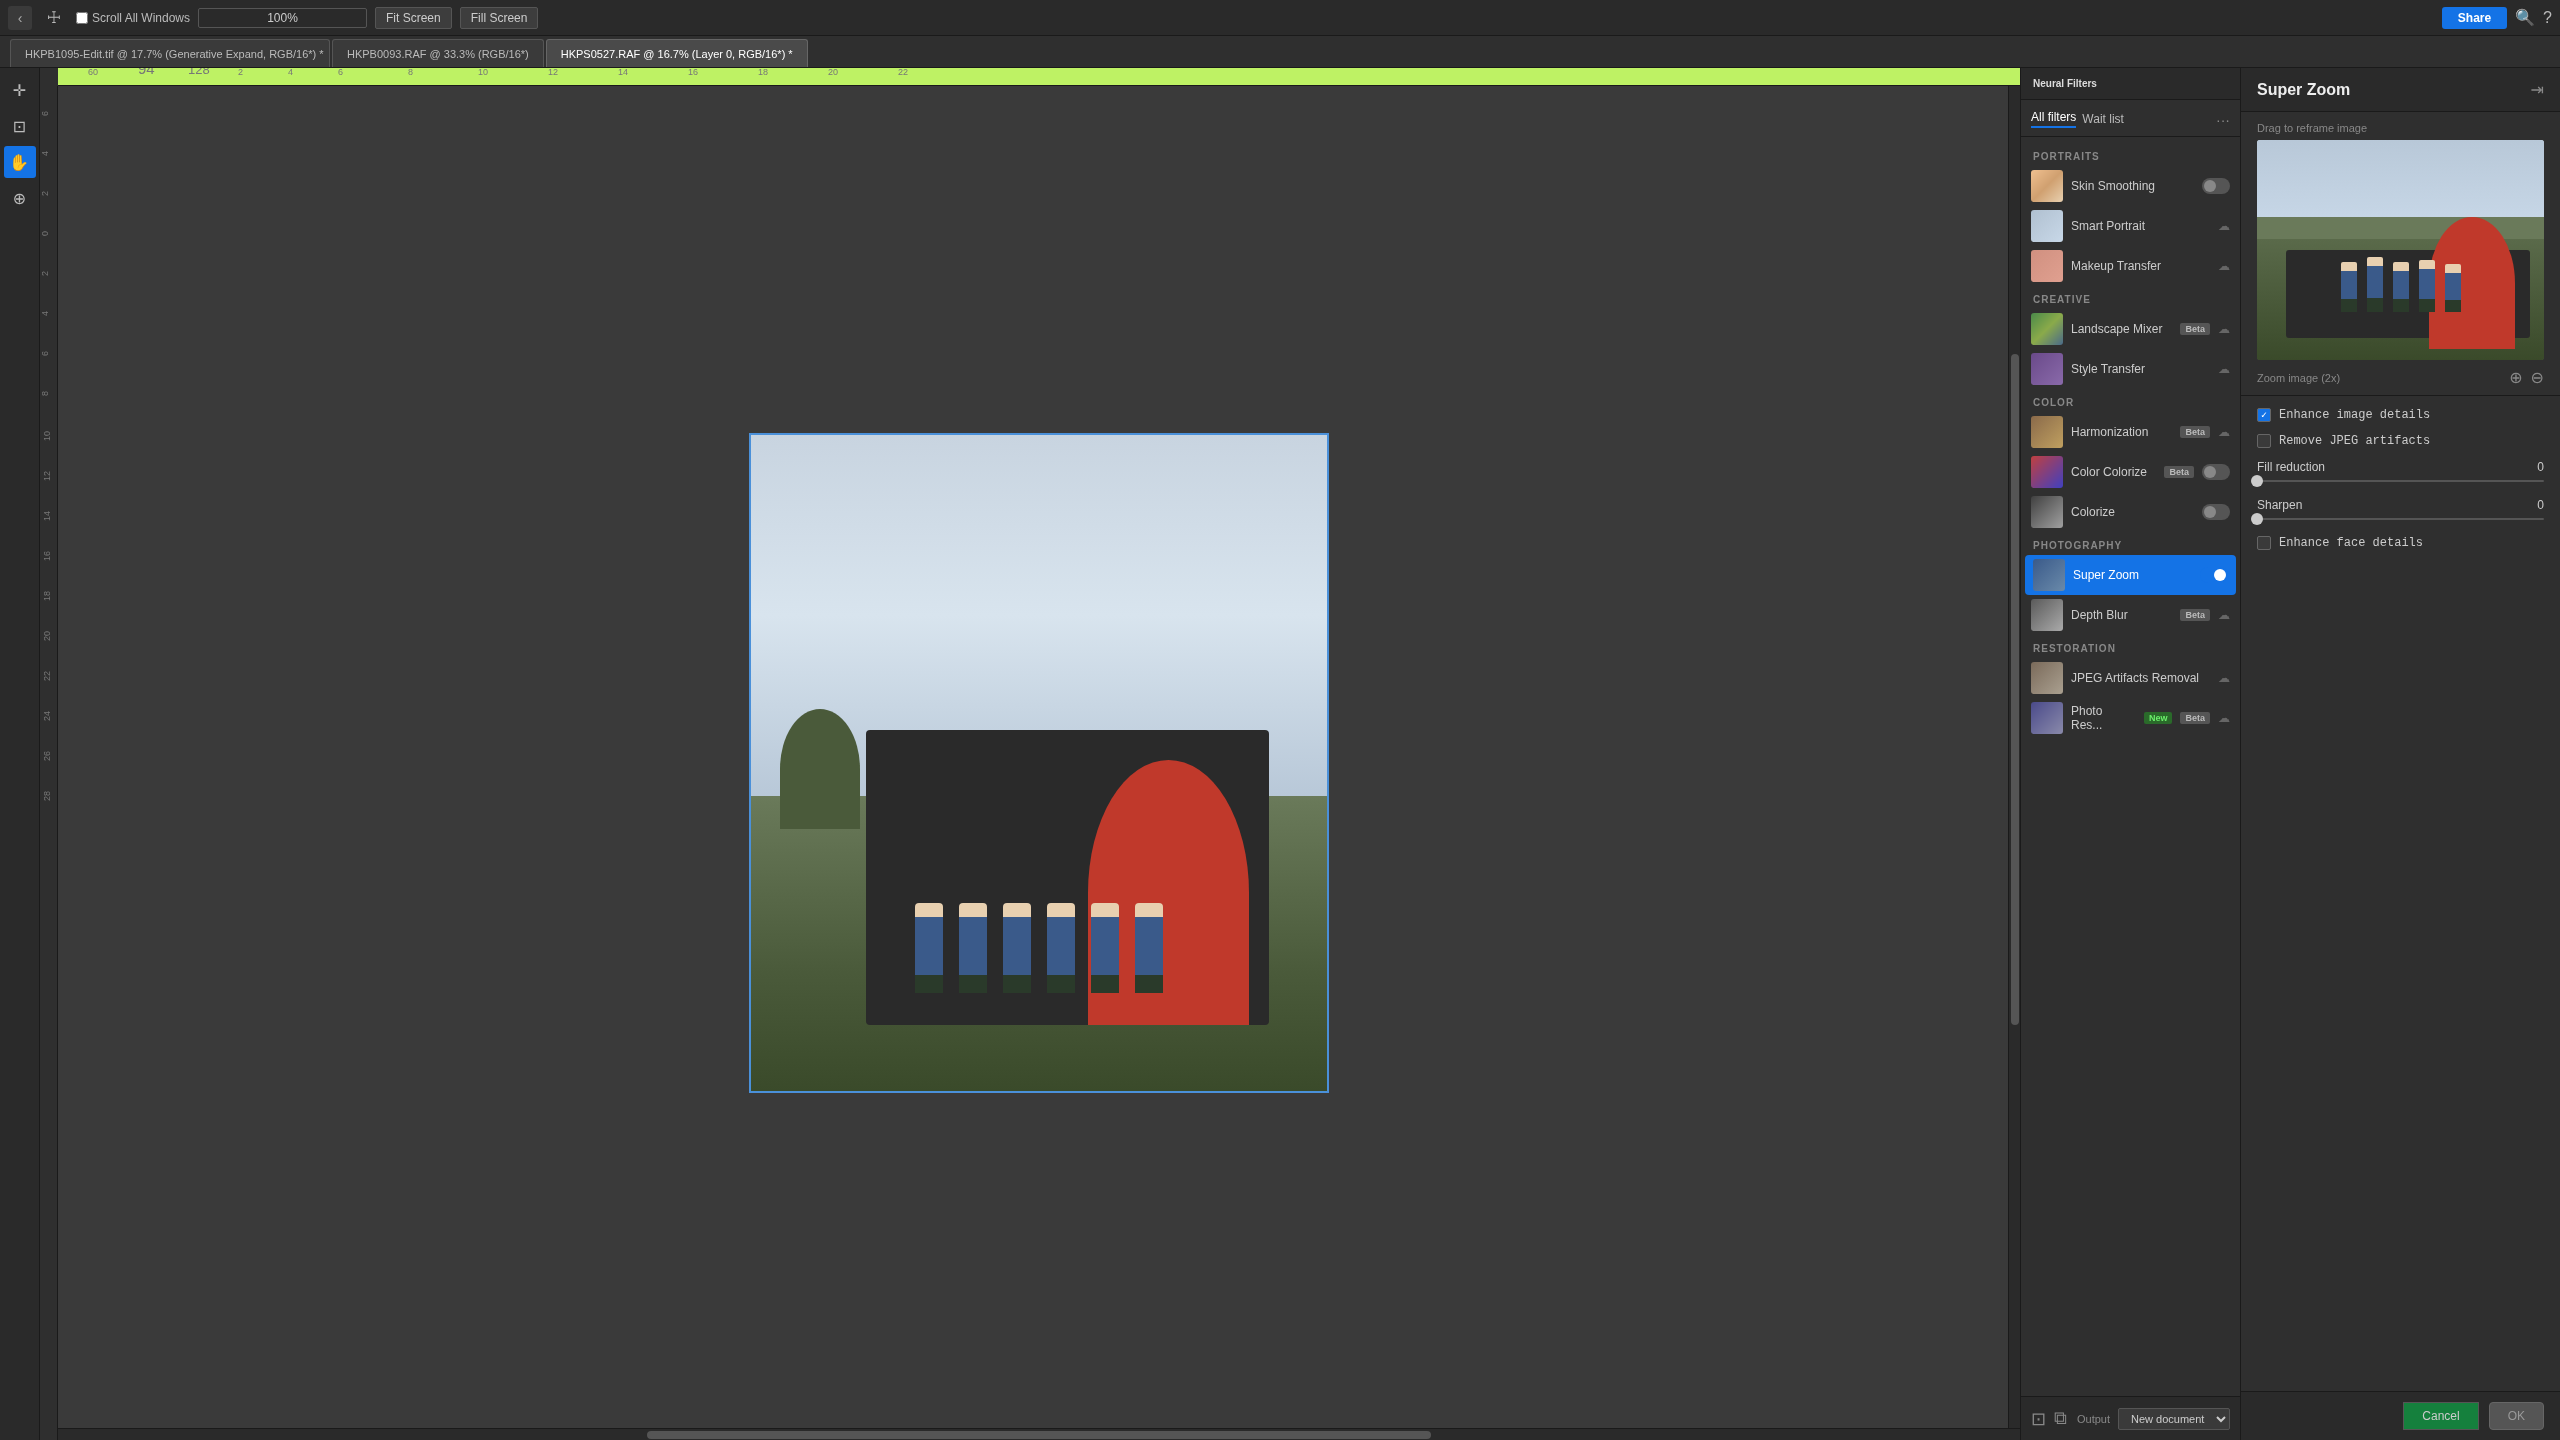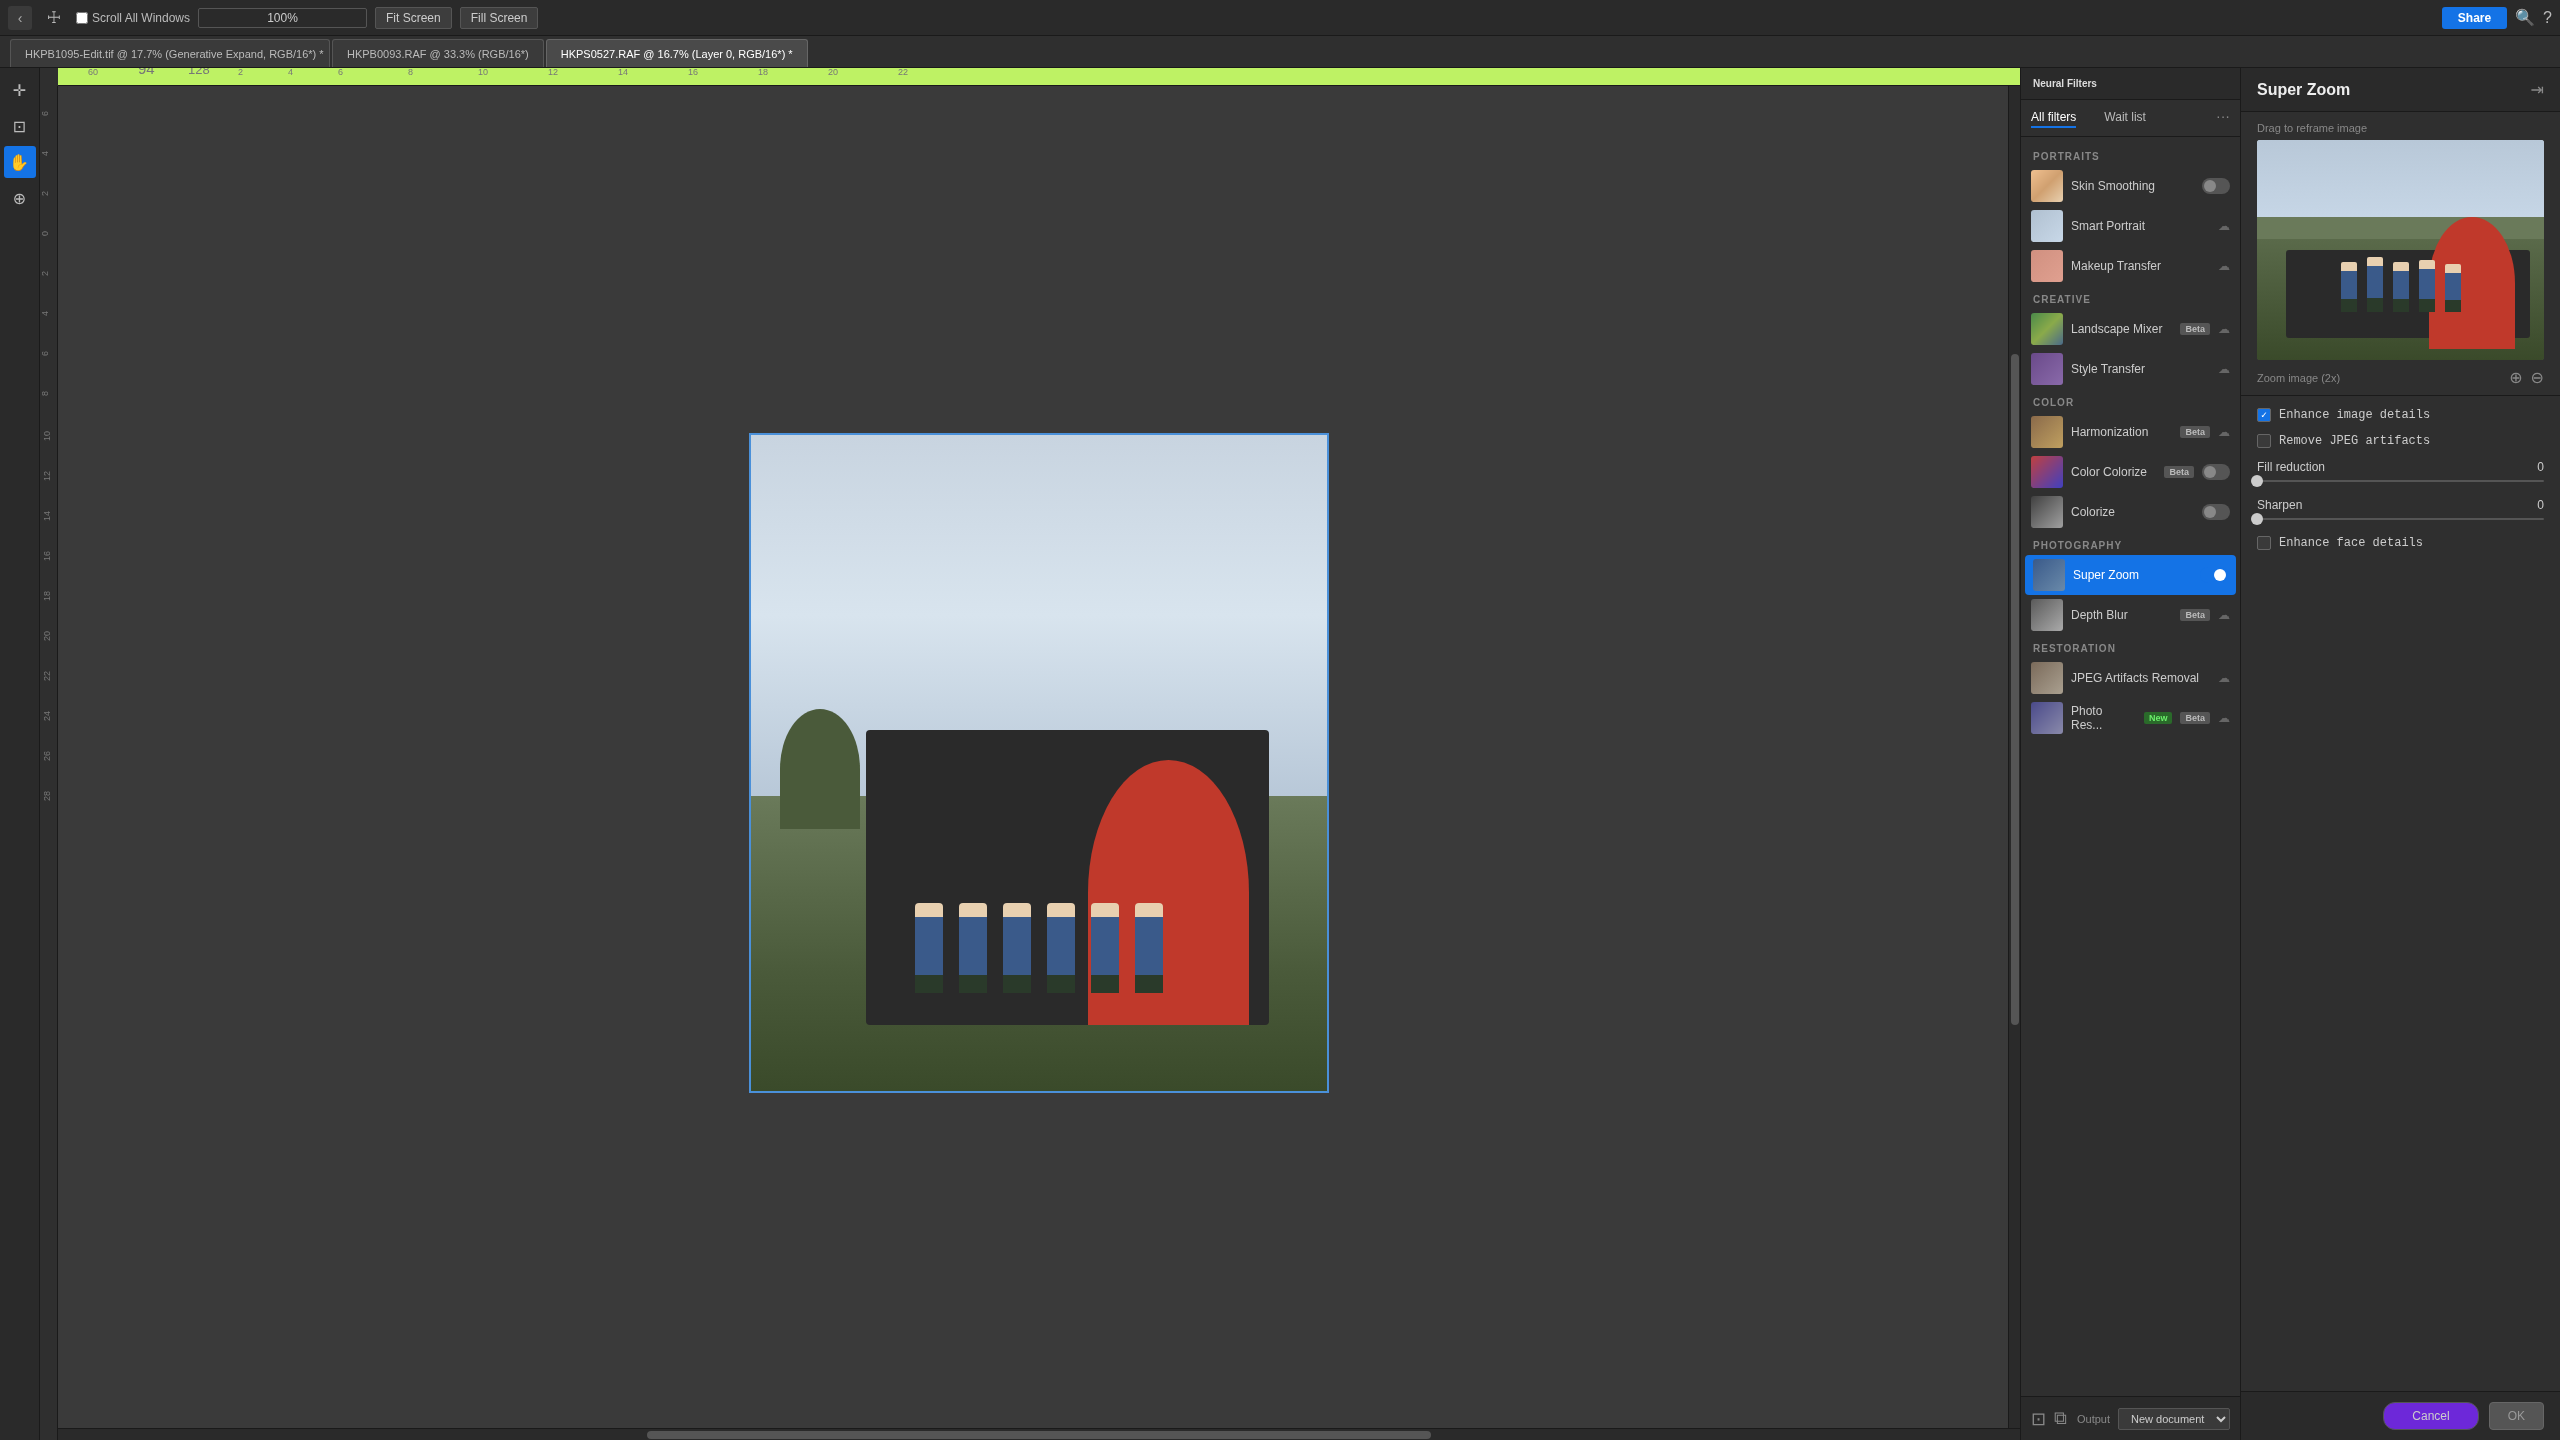--- a/index.html
+++ b/index.html
@@ -151,23 +151,23 @@
       padding: 10px 12px;
       font-size: 10px;
       font-weight: bold;
       color: #ddd;
       border-bottom: 1px solid #1a1a1a;
       background: #2a2a2a;
     }
     .neural-tabs {
       display: flex;
       padding: 8px 10px;
-      gap: 28px;
+      gap: 6px;
       border-bottom: 1px solid #1a1a1a;
-      align-items: flex-start;
+      align-items: flex-end;
     }
     .neural-tab {
       color: #bbb; font-size: 12px; cursor: pointer; padding: 2px 0;
     }
     .neural-tab.active { color: #fff; border-bottom: 2px solid #1473e6; }
     .neural-more { margin-left: auto; color: #888; cursor: pointer; font-size: 14px; }
 
     .filter-list { flex: 1; overflow-y: auto; padding: 6px 0; }
     .filter-section-label {
       font-size: 10px; font-weight: bold; color: #888; letter-spacing: 1px;
@@ -274,22 +274,22 @@
       position: absolute; top: 50%; transform: translate(-50%, -50%);
       cursor: pointer;
     }
 
     .sz-bottom {
       display: flex; align-items: center; justify-content: flex-end;
       padding: 10px 16px; gap: 10px; border-top: 1px solid #1a1a1a;
       background: #2a2a2a;
     }
     .cancel-btn {
-      background: #6d28d9; border: 1px solid #555; color: #ccc;
-      padding: 6px 28px; border-radius: 12px; cursor: pointer; font-size: 12px;
+      background: #15803d; border: 1px solid #555; color: #ccc;
+      padding: 6px 18px; border-radius: 0; cursor: pointer; font-size: 12px;
     }
     .ok-btn {
       background: #555; border: 1px solid #666; color: #999;
       padding: 6px 18px; border-radius: 4px; cursor: pointer; font-size: 12px;
     }
 
     .scrollbar-h {
       position: absolute; bottom: 0; left: 18px; right: 0; height: 12px;
       background: #2a2a2a; border-top: 1px solid #1a1a1a;
     }

